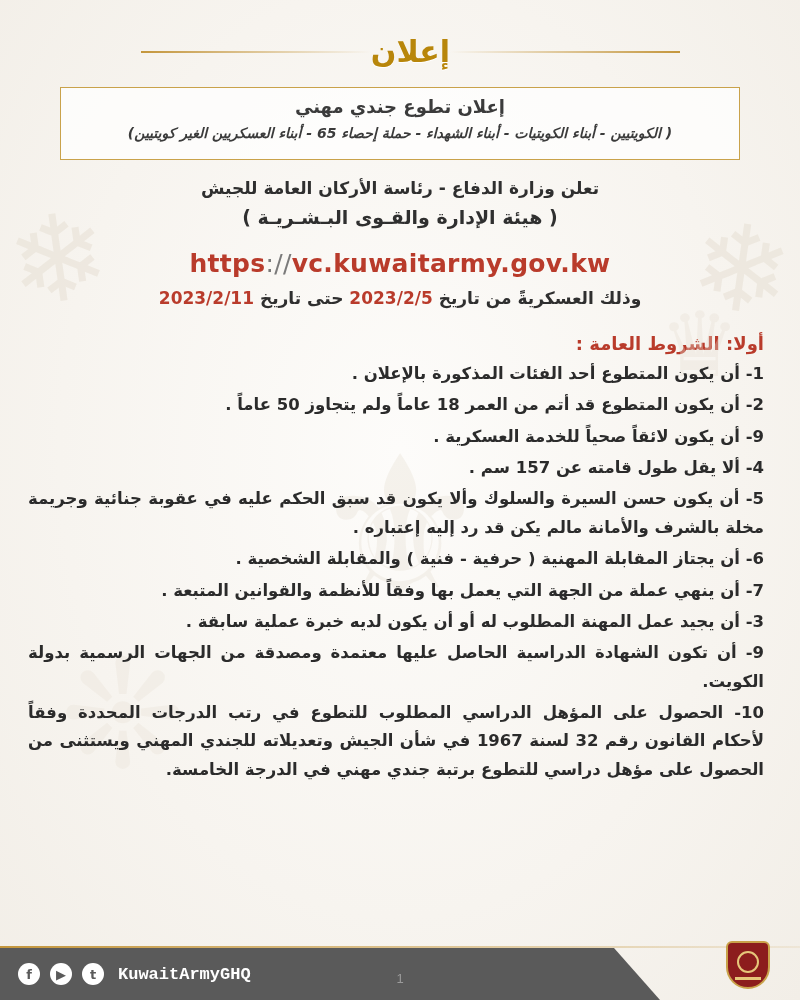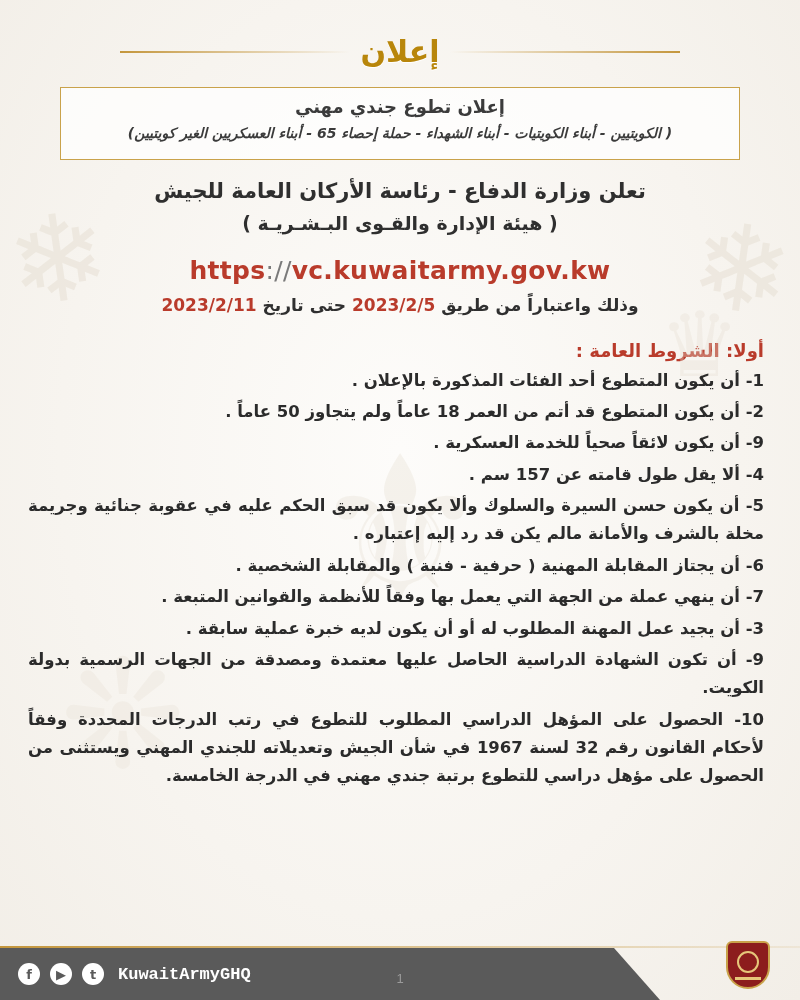--- a/index.html
+++ b/index.html
@@ -28,21 +28,21 @@
   }
   .wm.left  { left: 8px;  top: 200px; transform: rotate(-8deg); }
   .wm.right { right: 8px; top: 210px; transform: rotate(8deg); }
   .wm.mid   { left: 50%;  top: 430px; transform: translateX(-50%); font-size: 200px; opacity:.35;}
   .wm.lower { left: 60px; top: 640px; font-size: 150px; opacity:.3;}
   .wm.lower2{ right: 60px; top: 300px; font-size: 90px; opacity:.35;}
 
   
   .title-row {
     position: relative;
-    display: flex; align-items: center; justify-content: space-between;
+    display: flex; align-items: center; justify-content: flex-start;
     gap: 0;
     padding: 34px 120px 10px 120px;
   }
   .rule {
     height: 2px; flex: 1 1 auto;
     background: linear-gradient(to right, rgba(196,150,60,0), #c4963c);
     max-width: 230px;
   }
   .rule.r2 { background: linear-gradient(to left, rgba(196,150,60,0), #c4963c); }
   .main-title {
@@ -66,21 +66,21 @@
 
   
   .body-block {
     margin: 14px 36px 0 36px;
     text-align: center;
     color: #2f2f2f;
     font-weight: bold;
     position: relative;
     z-index: 2;
   }
-  .p-center { font-size: 21px; line-height: 1.65; }
+  .p-center { font-size: 17px; line-height: 1.65; }
   .p-center.small { font-size: 19px; }
   .p-just {
     margin-top: 8px;
     font-size: 16.5px;
     line-height: 1.8;
     text-align: center;
   }
 
   .url-row {
     margin: 16px 0 6px 0;
@@ -226,21 +226,21 @@
 
   <div class="body-block">
     <div class="p-center">تعلن وزارة الدفاع - رئاسة الأركان العامة للجيش</div>
     <div class="p-center small">( هيئة الإدارة والقـوى البـشـريـة )</div>
 
     <div class="url-row">
       <span class="scheme">https</span><span class="sep">://</span><span class="host">vc.kuwaitarmy.gov.kw</span>
     </div>
 
     <div class="dates">
-      <span>وذلك واعتباراً من طريق</span>
+      <span>وذلك العسكريةً من تاريخ</span>
       <span class="d">2023/2/5</span>
       <span>حتى تاريخ</span>
       <span class="d">2023/2/11</span>
     </div>
   </div>
 
   <div class="cond-head">
     <span class="lead">أولا:</span>
     <span>الشروط العامة :</span>
   </div>

